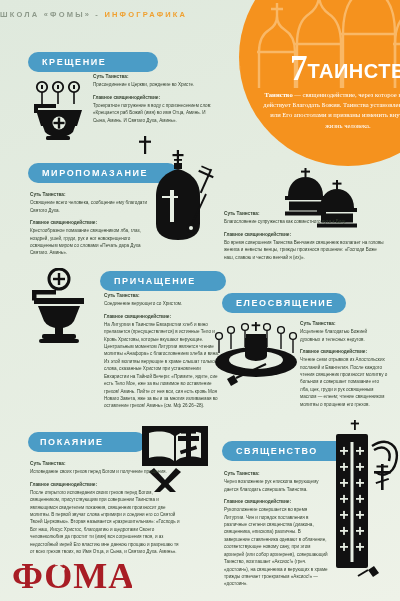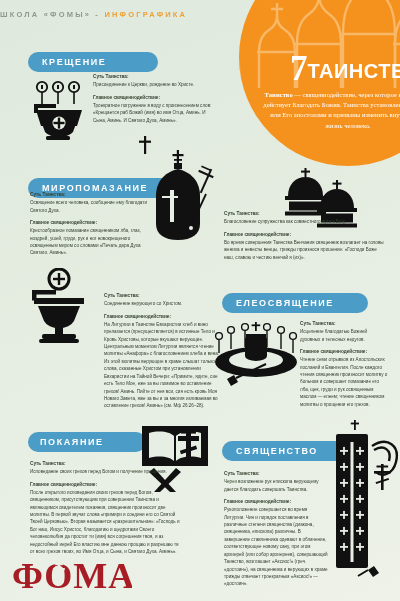--- a/index.html
+++ b/index.html
@@ -210,21 +210,21 @@
     </span>
   </div>
 
   <svg class="art" style="left:138px; top:136px; width:14px; height:18px;" viewBox="0 0 14 18">
     <g fill="#111">
         <rect x="6" y="0" width="2.2" height="18"></rect>
         <rect x="1" y="4.6" width="12" height="2.2"></rect>
       </g>
   </svg>
 
-  <div class="badge" style="left:28px; top:178px; width:150px;">МИРОПОМАЗАНИЕ</div>
+  <div class="badge" style="left:28px; top:163px; width:150px;">МИРОПОМАЗАНИЕ</div>
 
   <svg class="art" style="left:148px; top:150px; width:72px; height:98px;" viewBox="0 0 72 98">
     <g fill="#111">
       <rect x="28.8" y="0" width="2.2" height="13"></rect>
       <rect x="24.5" y="4" width="11" height="2.2"></rect>
       <rect x="26" y="9" width="8" height="1.8"></rect>
       <path d="M26 13 h8 v6 h-8 z"></path>
       <path d="M30 19 C14 23 8 34 8 46 L8 74 C8 84 16 90 30 90 C44 90 52 84 52 74 L52 46 C52 34 46 23 30 19 Z"></path>
       <rect x="22" y="40" width="4" height="32" fill="#e7eee3"></rect>
       <rect x="14" y="46" width="16" height="2" fill="#e7eee3"></rect>
@@ -275,20 +275,21 @@
     <span class="para">
       <span class="lead">Суть Таинства:</span>
       <span class="txt">Благословение супружества как совместного пути к Богу.</span>
     </span>
     <span class="para">
       <span class="lead">Главное священнодействие:</span>
       <span class="txt">Во время совершения Таинства Венчания священник возлагает на головы жениха и невесты венцы, трижды произнося прошение: «Господи Боже наш, славою и честию венчай я (их)».</span>
     </span>
   </div>
 
+  <div class="badge" style="left:100px; top:271px; width:126px;">ПРИЧАЩЕНИЕ</div>
 
   <svg class="art" style="left:28px; top:268px; width:62px; height:78px;" viewBox="0 0 62 78">
     <g fill="#111">
       <circle cx="31" cy="11" r="10" fill="none" stroke="#111" stroke-width="3"></circle>
       <rect x="29.8" y="5" width="2.4" height="12"></rect>
       <rect x="25" y="9.8" width="12" height="2.4"></rect>
       <path d="M4 22 h24 v4.5 h-19.5 v6 h-4.5 z"></path>
       <path d="M6 30 h50 v6 h-50 z"></path>
       <path d="M10 38 h42 l-6 15 a16 11 0 0 1 -30 0 z"></path>
       <rect x="27" y="52" width="8" height="14"></rect>
@@ -301,21 +302,21 @@
     <span class="para">
       <span class="lead">Суть Таинства:</span>
       <span class="txt">Соединение верующего со Христом.</span>
     </span>
     <span class="para">
       <span class="lead">Главное священнодействие:</span>
       <span class="txt">На Литургии в Таинстве Евхаристии хлеб и вино прелагается (пресуществляется) в истинные Тело и Кровь Христовы, которые вкушают верующие. Центральным моментом Литургии является чтение молитвы «Анафора» с благословением хлеба и вина. Из этой молитвы верующие в храме слышат только слова, сказанные Христом при установлении Евхаристии на Тайной Вечери: «Примите, ядите, сие есть Тело Мое, еже за вы ломимое во оставление грехов! Аминь. Пийте от нея вси, сия есть кровь Моя Новаго Завета, яже за вы и за многия изливаемая во оставление грехов! Аминь» (см. Мф 26:26–28).</span>
     </span>
   </div>
 
-  <div class="badge" style="left:222px; top:293px; width:146px;">ЕЛЕОСВЯЩЕНИЕ</div>
+  <div class="badge" style="left:222px; top:293px; width:124px;">ЕЛЕОСВЯЩЕНИЕ</div>
 
   <svg class="art" style="left:212px; top:318px; width:88px; height:70px;" viewBox="0 0 88 70">
     <g fill="#111">
       <ellipse cx="44" cy="44" rx="41" ry="15"></ellipse>
       <ellipse cx="44" cy="42" rx="27" ry="9" fill="#e7eee3"></ellipse>
 
       <g fill="none" stroke="#111" stroke-width="1.4">
         <circle cx="7" cy="18" r="3.4"></circle>
           <path d="M7 21.5 L7 35"></path>
         <circle cx="19" cy="12" r="3.4"></circle>

